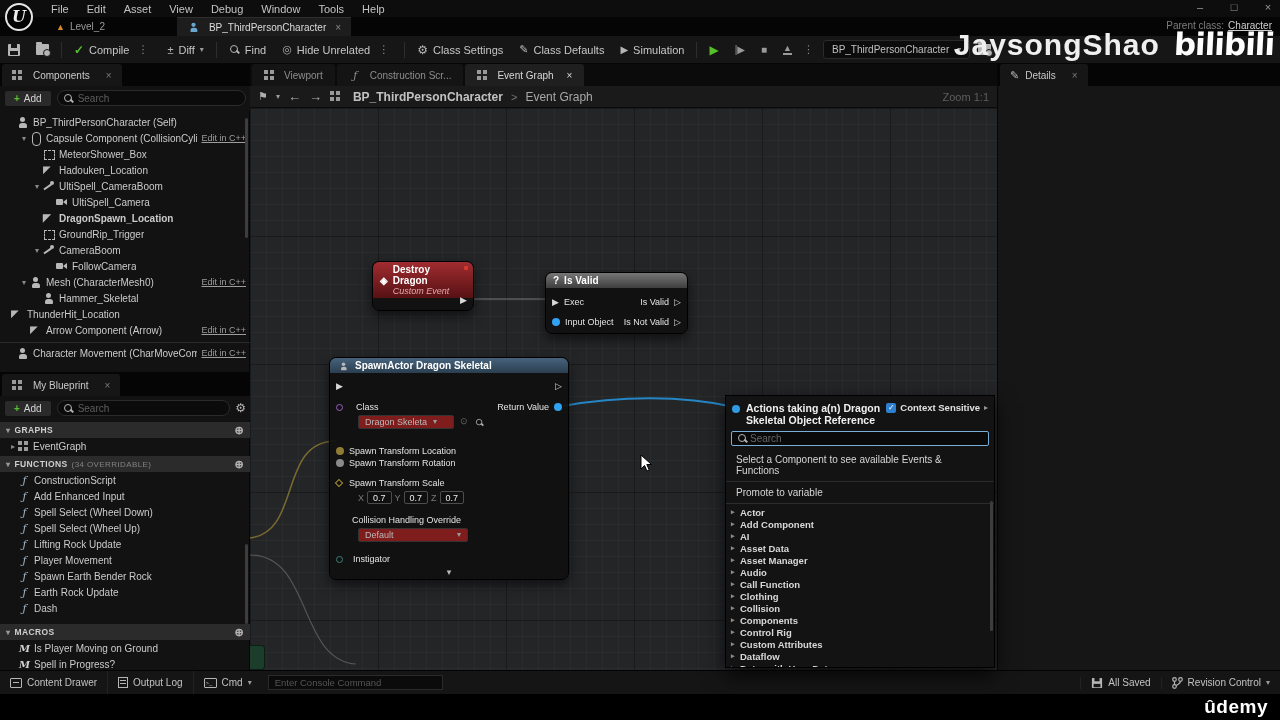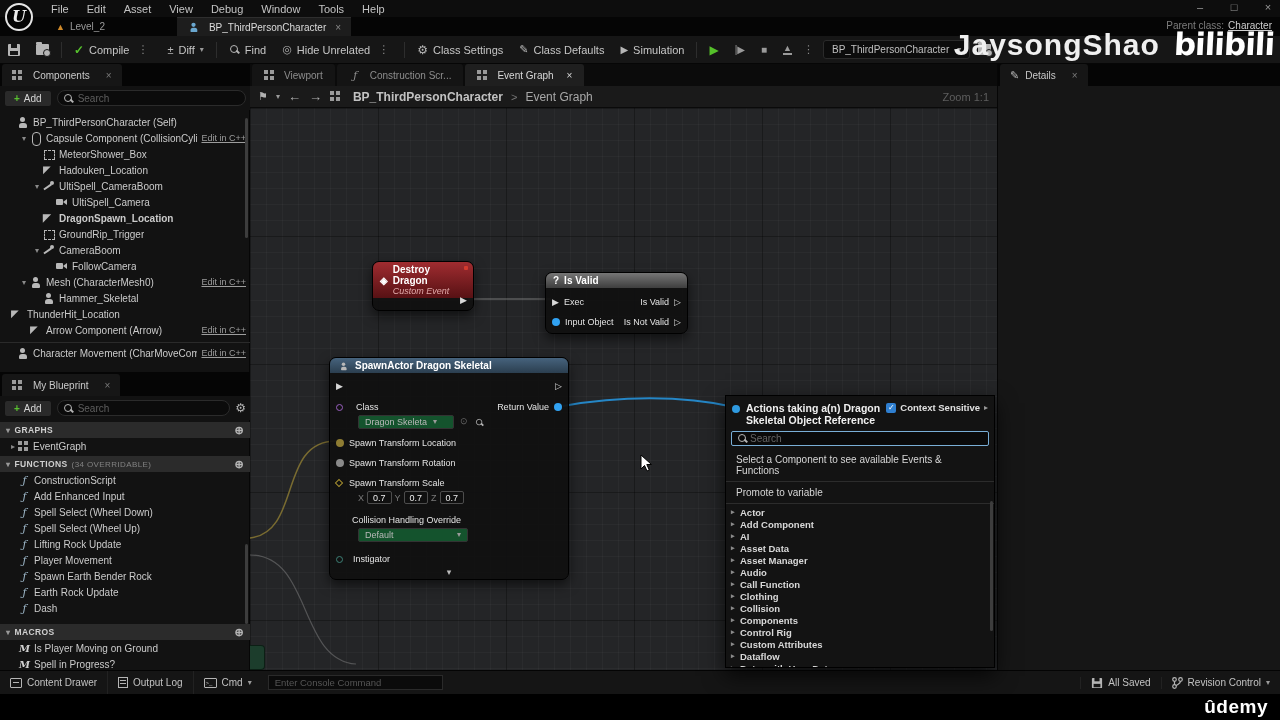--- a/index.html
+++ b/index.html
@@ -120,21 +120,21 @@
   .hdr-red { background:linear-gradient(#a02c30,#571114); }
   .hdr-gray { background:linear-gradient(#767676,#3e3e3e); }
   .hdr-blue { background:linear-gradient(#46637d,#2b3e4f); }
   .node-sub { font-size:9px; font-style:italic; font-weight:normal; color:#e0a9a9; }
   .pinrow { position:absolute; display:flex; align-items:center; gap:5px; font-size:9px; color:#e3e3e3; }
   .pinrow.right { flex-direction:row-reverse; }
   .pin-exec { font-size:9px; color:#d8d8d8; line-height:9px; }
   .pin-dot { width:8px; height:8px; border-radius:50%; flex:none; }
   .pin-out { width:7px; height:7px; border-radius:50%; border:1.5px solid; flex:none; }
   .pin-diamond { width:6px; height:6px; border:1.5px solid #a8912f; transform:rotate(45deg); flex:none; }
-  .mini-dd { background:#14532d; border:1px solid #333; border-radius:2px; color:#b9b9b9; font-size:9px; padding:1px 6px; display:flex; align-items:flex-start; gap:6px; }
+  .mini-dd { background:#7f1d1d; border:1px solid #333; border-radius:2px; color:#b9b9b9; font-size:9px; padding:1px 6px; display:flex; align-items:flex-start; gap:6px; }
   .axisbox { background:#101010; border:1px solid #4d4d4d; border-radius:2px; padding:0 5px; font-size:9px; color:#ececec; height:13px; line-height:12px; }
   .axislbl { color:#7a7a7a; font-size:9px; }
   .dd-dot { position:absolute; right:5px; top:4px; width:4px; height:4px; background:#d23a2e; border-radius:1px; }
   .node-chevron { position:absolute; bottom:2px; left:50%; transform:translateX(-50%); color:#bbb; font-size:9px; }
   .greensliver { position:absolute; left:0px; top:537px; width:15px; height:25px; background:#1c3d2c; border:1px solid #0c1f15; border-left:none; border-radius:0 4px 4px 0; }
   .cursor { position:absolute; left:390px; top:346px; z-index:40; }
   
   .ctxmenu { position:absolute; left:475px; top:331px; width:270px; height:273px; background:#131313; border:1px solid #000; box-shadow:0 8px 20px rgba(0,0,0,.7); z-index:50; overflow:hidden; }
   .ctx-hdr { display:flex; padding:6px 6px 2px 6px; gap:6px; }
   .ctx-pin { width:8px; height:8px; background:#2f9ae0; border-radius:50%; flex:none; margin-top:3px; }
@@ -572,21 +572,21 @@
         <div class="pinrow right" style="right:6px; top:44px;">
           <span class="pin-dot" style="background:#31a2f2"></span>
           <span>Return Value</span>
         </div>
         <div class="mini-dd" style="position:absolute; left:28px; top:57px; width:96px;">
           <span style="overflow:hidden; white-space:nowrap;">Dragon Skeleta</span>
           <span class="caret">▾</span>
         </div>
         <span style="position:absolute; left:130px; top:58px; color:#666; font-size:9px;">⊙</span>
         <span class="ic-search-g" style="position:absolute; left:144px; top:59px; transform:scale(.8)"></span>
-        <div class="pinrow" style="left:6px; top:80px;">
+        <div class="pinrow" style="left:6px; top:88px;">
           <span class="pin-dot" style="background:#8f7d33"></span>
           <span>Spawn Transform Location</span>
         </div>
         <div class="pinrow" style="left:6px; top:100px;">
           <span class="pin-dot" style="background:#8a8a8a"></span>
           <span>Spawn Transform Rotation</span>
         </div>
         <div class="pinrow" style="left:6px; top:120px;">
           <span class="pin-diamond"></span>
           <span style="margin-left:2px">Spawn Transform Scale</span>

